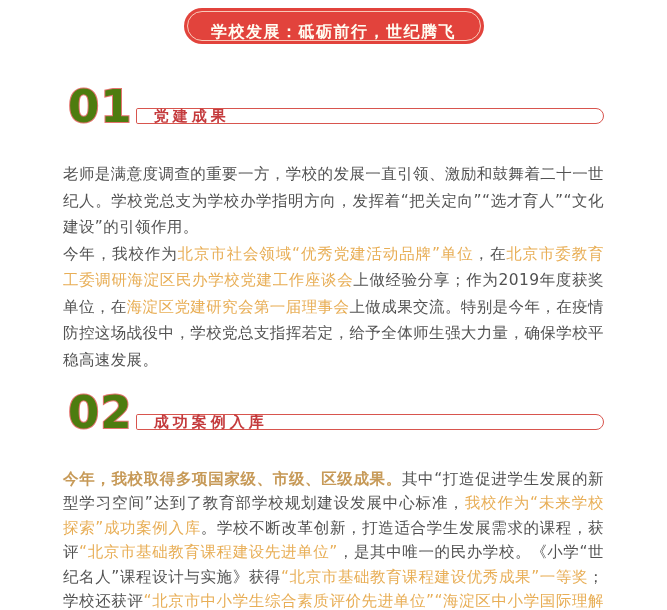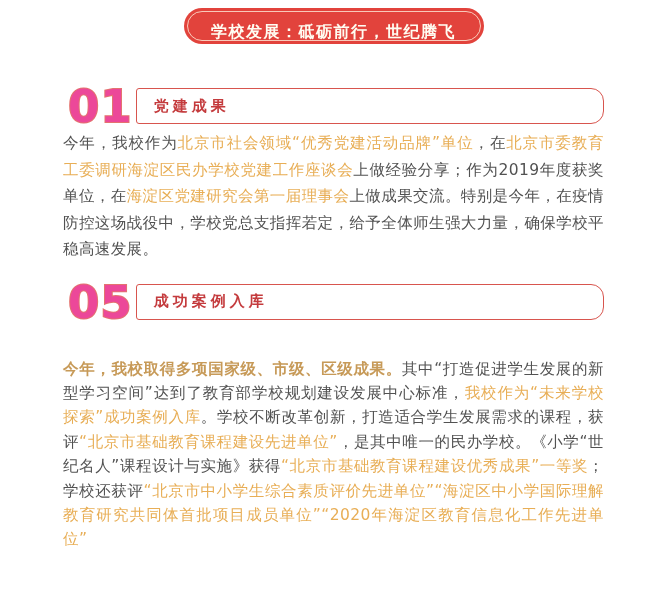--- a/index.html
+++ b/index.html
@@ -24,47 +24,47 @@
   }
   .banner-text{
     color:var(--banner-text,#fffdf2);
     font-size:16px;font-weight:bold;letter-spacing:1.5px;white-space:nowrap;margin-top:12px;
   }
 
   
   .section-header{display:flex;align-items:flex-end;height:36px;padding-left:5px;}
   .section-number{
     font-size:45px;line-height:34px;font-weight:bold;letter-spacing:1px;
-    color:#ec4899;
+    color:#4d7c0f;
     -webkit-text-stroke:2px var(--number-outline,#e4736f);
     paint-order:stroke fill;
     font-family:"DejaVu Sans",sans-serif;
   }
   .section-title-box{
-    flex:1;height:36px;box-sizing:border-box;margin-left:3px;
+    flex:1;height:16px;box-sizing:border-box;margin-left:3px;
     border:1px solid var(--accent-red,#d8554e);
     border-radius:3px 13px 13px 3px;
     display:flex;align-items:center;padding-left:17px;
     background:transparent;
   }
   .section-title{
     color:var(--title-red,#c43b3d);
     font-size:15px;font-weight:bold;letter-spacing:4px;white-space:nowrap;
   }
   .hdr1{margin-top:44px;}
   .hdr2{margin-top:21px;}
 
   
   .para{
     margin:0;text-align:justify;
     font-size:15.5px;line-height:26.5px;letter-spacing:0.4px;
     color:var(--body-text,#525252);
   }
   .p1{margin-top:37px;}
-  .p2{margin-top:6px;}
+  .p2{margin-top:0;}
   .p3{margin-top:37px;line-height:24.4px;}
 
   .seg-normal{color:var(--body-text,#525252);}
   .seg-highlight{color:var(--highlight-orange,#e8ae56);}
   .seg-em{color:var(--emphasis-gold,#c79a58);font-weight:bold;margin-top:15px;}
 </style>
 </head>
 <body>
 
 <div class="banner">
@@ -73,25 +73,26 @@
 
 <div class="content">
 
   <div class="section-header hdr1">
     <span class="section-number">01</span>
     <div class="section-title-box">
       <span class="section-title">党建成果</span>
     </div>
   </div>
 
+  <p class="para p1"><span class="seg-normal">老师是满意度调查的重要一方，学校的发展一直引领、激励和鼓舞着二十一世纪人。学校党总支为学校办学指明方向，发挥着“把关定向”“选才育人”“文化建设”的引领作用。</span></p>
 
   <p class="para p2"><span class="seg-normal">今年，我校作为</span><span class="seg-highlight">北京市社会领域“优秀党建活动品牌”单位</span><span class="seg-normal">，在</span><span class="seg-highlight">北京市委教育工委调研海淀区民办学校党建工作座谈会</span><span class="seg-normal">上做经验分享；作为2019年度获奖单位，在</span><span class="seg-highlight">海淀区党建研究会第一届理事会</span><span class="seg-normal">上做成果交流。特别是今年，在疫情防控这场战役中，学校党总支指挥若定，给予全体师生强大力量，确保学校平稳高速发展。</span></p>
 
   <div class="section-header hdr2">
-    <span class="section-number">05</span>
+    <span class="section-number">02</span>
     <div class="section-title-box">
       <span class="section-title">成功案例入库</span>
     </div>
   </div>
 
   <p class="para p3"><span class="seg-em">今年，我校取得多项国家级、市级、区级成果。</span><span class="seg-normal">其中“打造促进学生发展的新型学习空间”达到了教育部学校规划建设发展中心标准，</span><span class="seg-highlight">我校作为“未来学校探索”成功案例入库</span><span class="seg-normal">。学校不断改革创新，打造适合学生发展需求的课程，获评</span><span class="seg-highlight">“北京市基础教育课程建设先进单位”</span><span class="seg-normal">，是其中唯一的民办学校。《小学“世纪名人”课程设计与实施》获得</span><span class="seg-highlight">“北京市基础教育课程建设优秀成果”一等奖</span><span class="seg-normal">；学校还获评</span><span class="seg-highlight">“北京市中小学生综合素质评价先进单位”“海淀区中小学国际理解教育研究共同体首批项目成员单位”“2020年海淀区教育信息化工作先进单位”</span></p>
 
 </div>
 
 </body></html>

